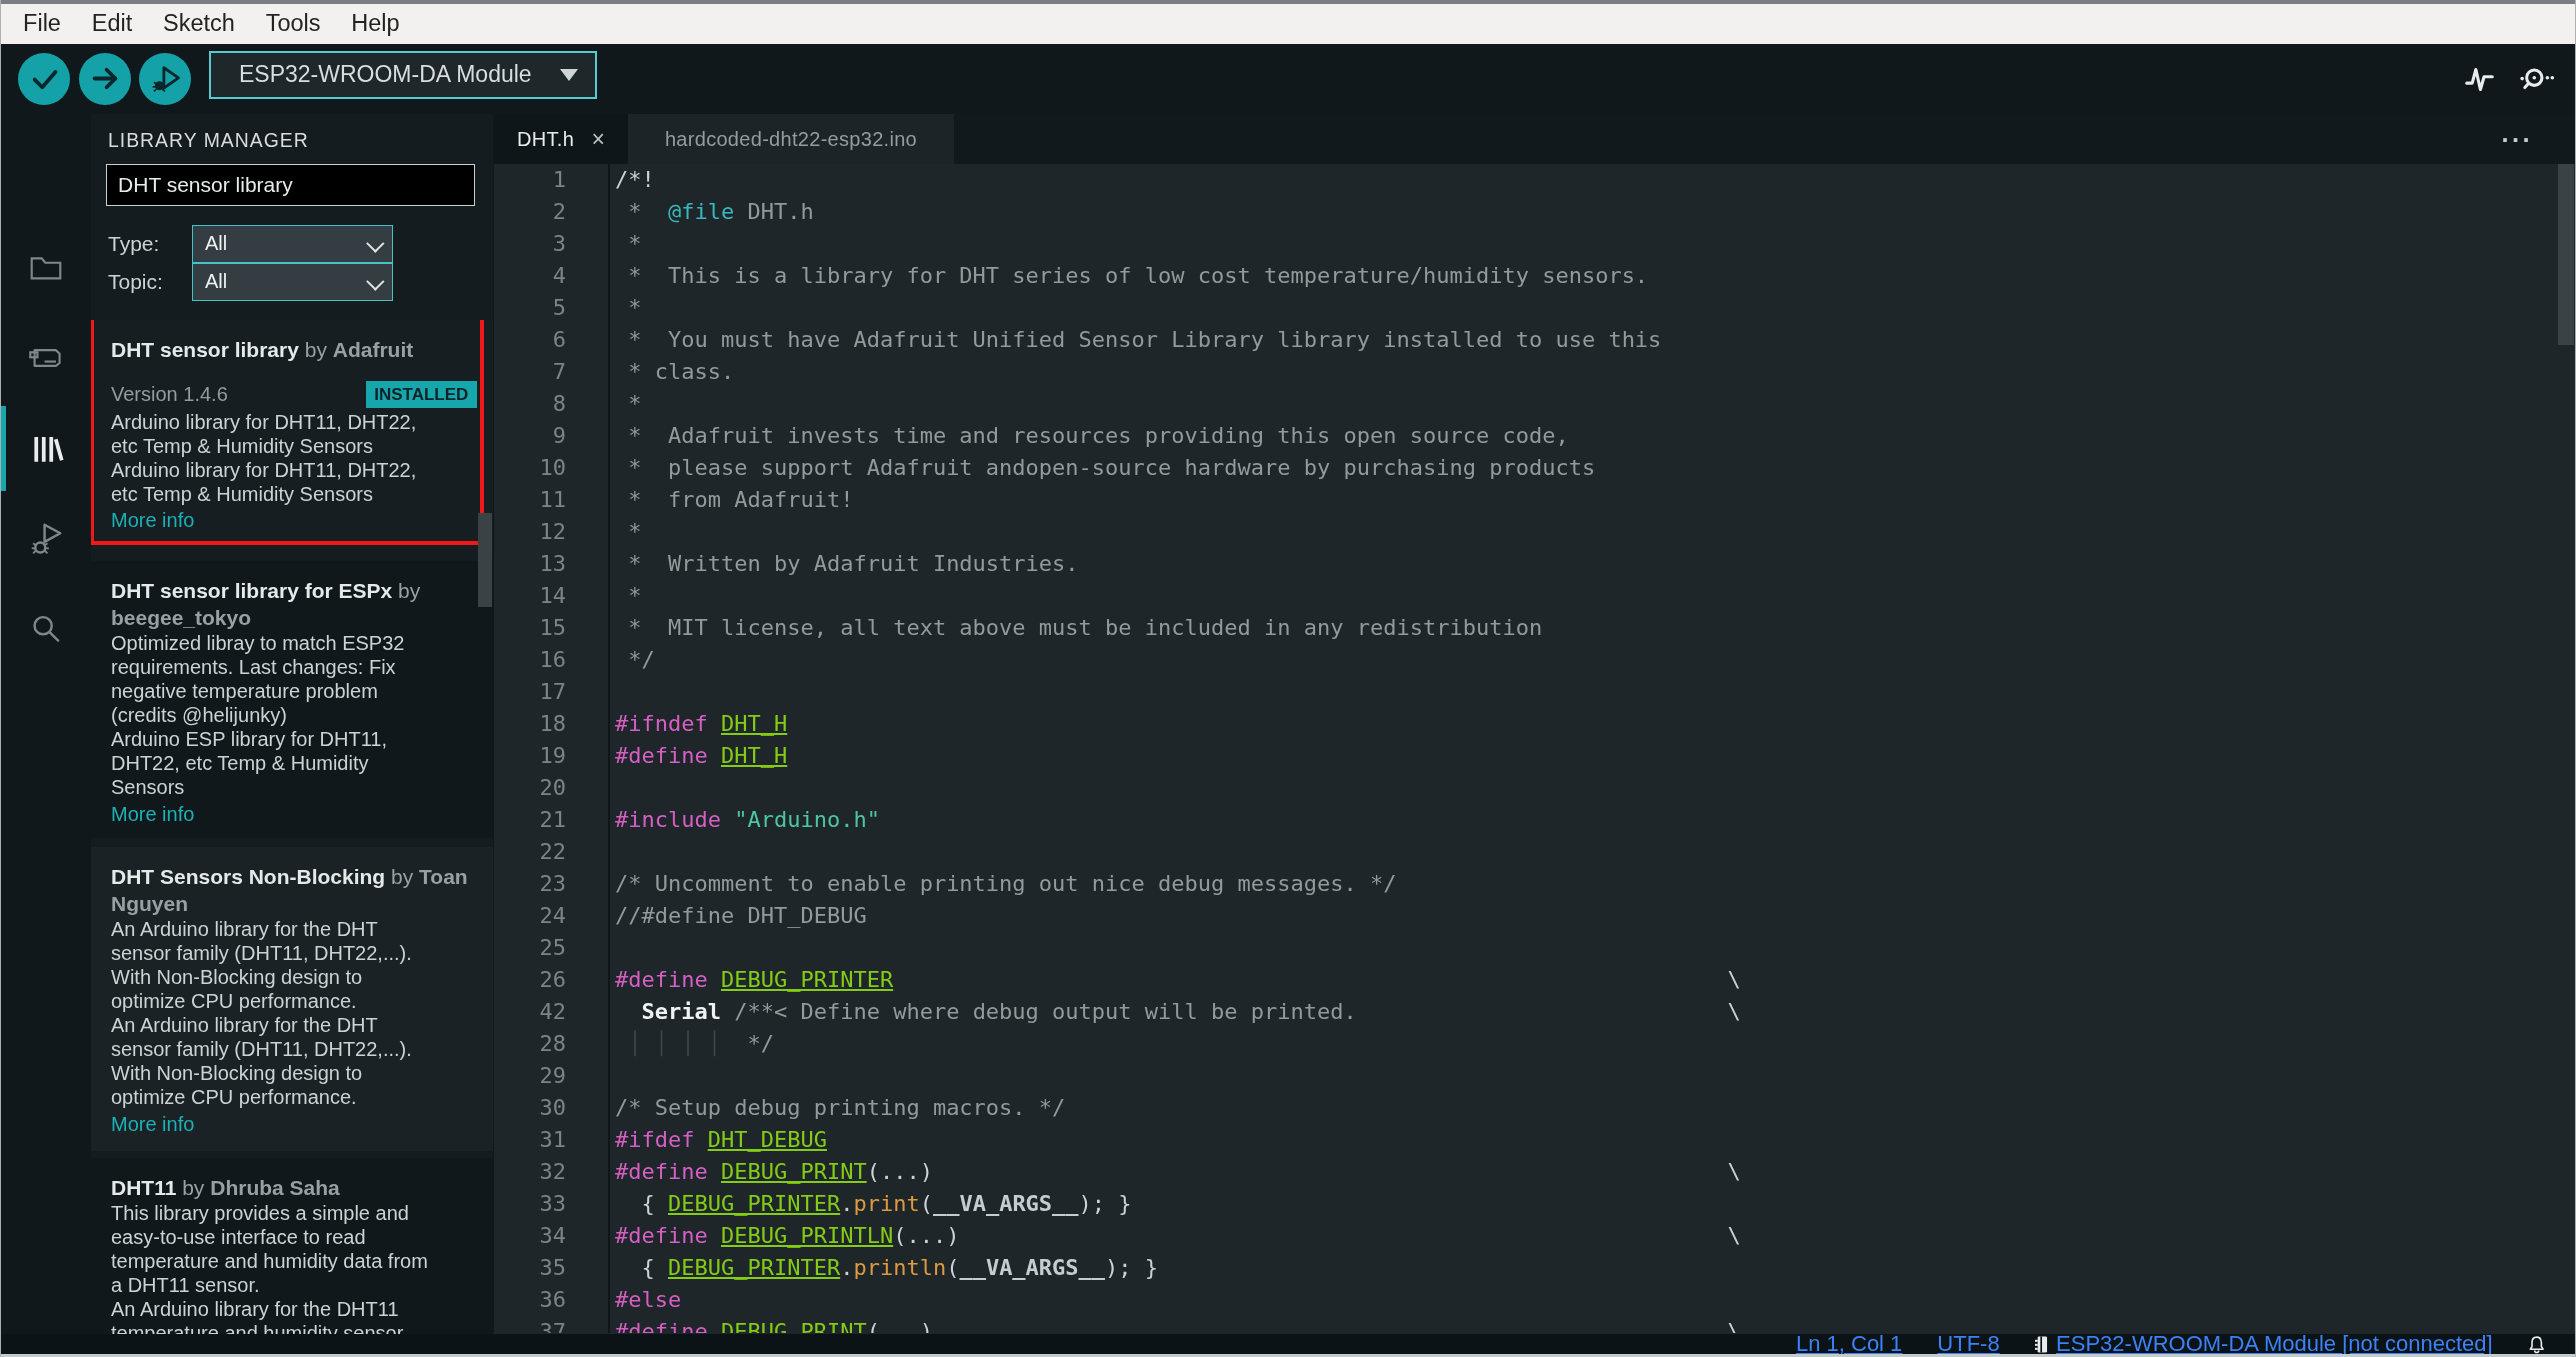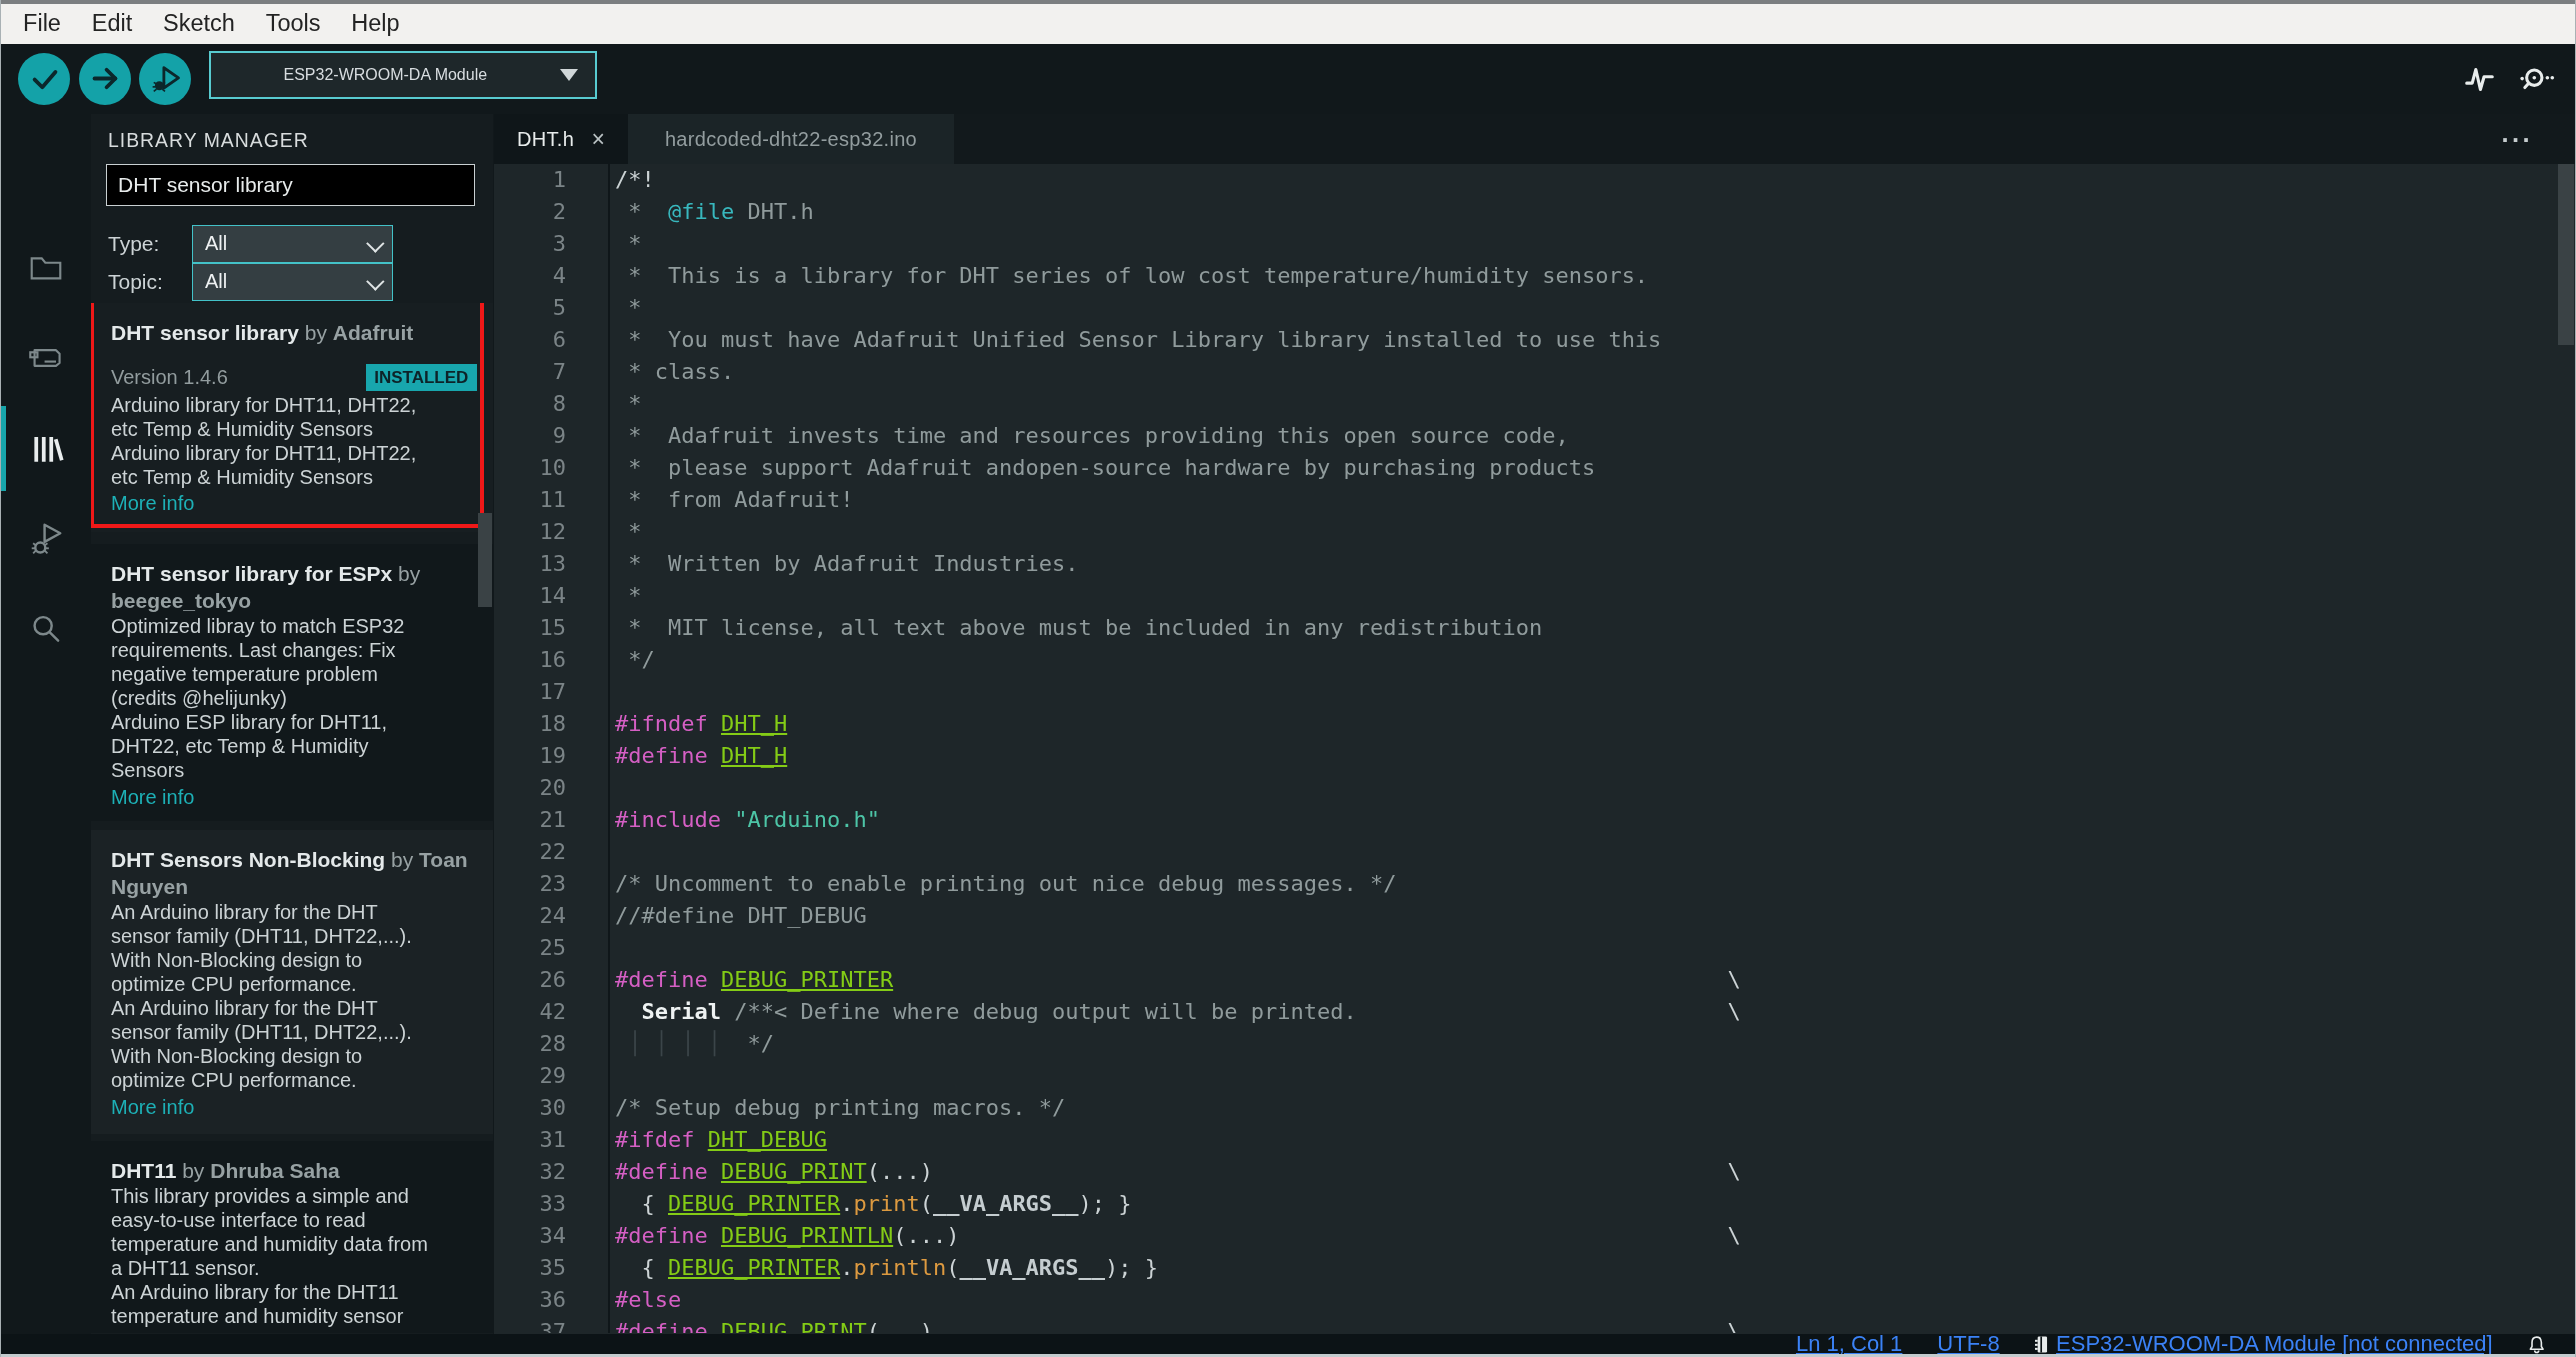--- a/index.html
+++ b/index.html
@@ -13,21 +13,21 @@
   #menubar{position:absolute;left:0;top:4px;width:100%;height:40px;background:#f2f1ef;
            display:flex;align-items:center;padding-left:6.7px;box-sizing:border-box;}
   .menu-item{font-size:23.5px;color:#232323;padding:0 15.4px;height:40px;line-height:39px;cursor:default;}
   
   #toolbar{position:absolute;left:0;top:44px;width:100%;height:70px;background:#11181b;}
   .tool-circle{position:absolute;top:8.7px;width:52px;height:52px;border-radius:50%;background:#14a2a8;
                display:flex;align-items:center;justify-content:center;}
   #btn-verify{left:17.4px;} #btn-upload{left:78px;} #btn-debug{left:138px;}
   #board-selector{position:absolute;left:208px;top:6.7px;width:388px;height:48px;background:#1e272a;
                   border:2px solid #58cbd0;display:flex;align-items:center;box-sizing:border-box;}
-  #board-selector .label{flex:1;text-align:center;font-size:16px;color:#d8dde0;}
+  #board-selector .label{flex:1;text-align:center;font-size:23px;color:#d8dde0;}
   .caret-down{width:0;height:0;border-left:9.4px solid transparent;border-right:9.4px solid transparent;
               border-top:12px solid #d0d6d8;margin-right:17.4px;}
   #toolbar-right{position:absolute;right:20px;top:0;height:70px;display:flex;align-items:center;gap:24px;}
   
   #main{position:absolute;left:0;top:114px;width:100%;height:1220px;}
   
   #activity-bar{position:absolute;left:0;top:0;width:90px;height:100%;background:#11181b;}
   .act-item{position:absolute;left:0;width:90px;height:87px;display:flex;align-items:center;justify-content:center;}
   .act-indicator{position:absolute;left:0;top:292px;width:4.7px;height:85px;background:#18a5ab;}
   
@@ -36,21 +36,21 @@
   #lm-search{position:absolute;left:15.4px;top:50px;width:369px;height:42px;background:#000;
              border:1.3px solid #c9d0d2;box-sizing:border-box;color:#e8ecec;font-size:21px;
              padding:0 0 0 10.7px;outline:none;font-family:"Liberation Sans",sans-serif;}
   .filter-row{position:absolute;left:0;width:100%;height:38px;}
   .filter-label{position:absolute;left:17px;top:6.7px;font-size:21px;color:#ccd3d5;}
   .filter-select{position:absolute;left:101px;top:0;width:201px;height:38px;background:#343e42;
                  border:1.3px solid #43c2c8;box-sizing:border-box;}
   .filter-select .val{position:absolute;left:12px;top:6px;font-size:20px;color:#eef1f2;}
   .chev{position:absolute;right:10.7px;top:10.7px;width:10.7px;height:10.7px;border-right:2.7px solid #dfe4e5;
         border-bottom:2.7px solid #dfe4e5;transform:rotate(45deg);}
-  #entries{position:absolute;left:0;top:189px;width:402px;height:1030px;overflow:hidden;}
+  #entries{position:absolute;left:0;top:206px;width:402px;height:1030px;overflow:hidden;}
   .entry{position:absolute;left:0;width:402px;box-sizing:border-box;padding:16px 16px 0 20px;}
   .entry-0{top:0;height:229px;} .entry-1{top:241px;height:277px;}
   .entry-2{top:527px;height:304px;} .entry-3{top:838px;height:228px;}
   .e-title-line{font-size:21px;line-height:27px;color:#97a1a3;width:375px;}
   .e-title{font-weight:bold;color:#e4e9ea;}
   .e-author{font-weight:bold;color:#97a1a3;}
   .e-version-row{display:flex;justify-content:space-between;align-items:center;height:29.5px;margin-top:17px;}
   .e-version{font-size:20px;color:#929c9e;}
   .e-badge{font-size:17px;font-weight:bold;color:#0d2328;background:#18a6ad;padding:3.4px 8.7px;}
   .e-desc{font-size:20px;line-height:24px;color:#ccd3d5;margin-top:0;white-space:pre;}

